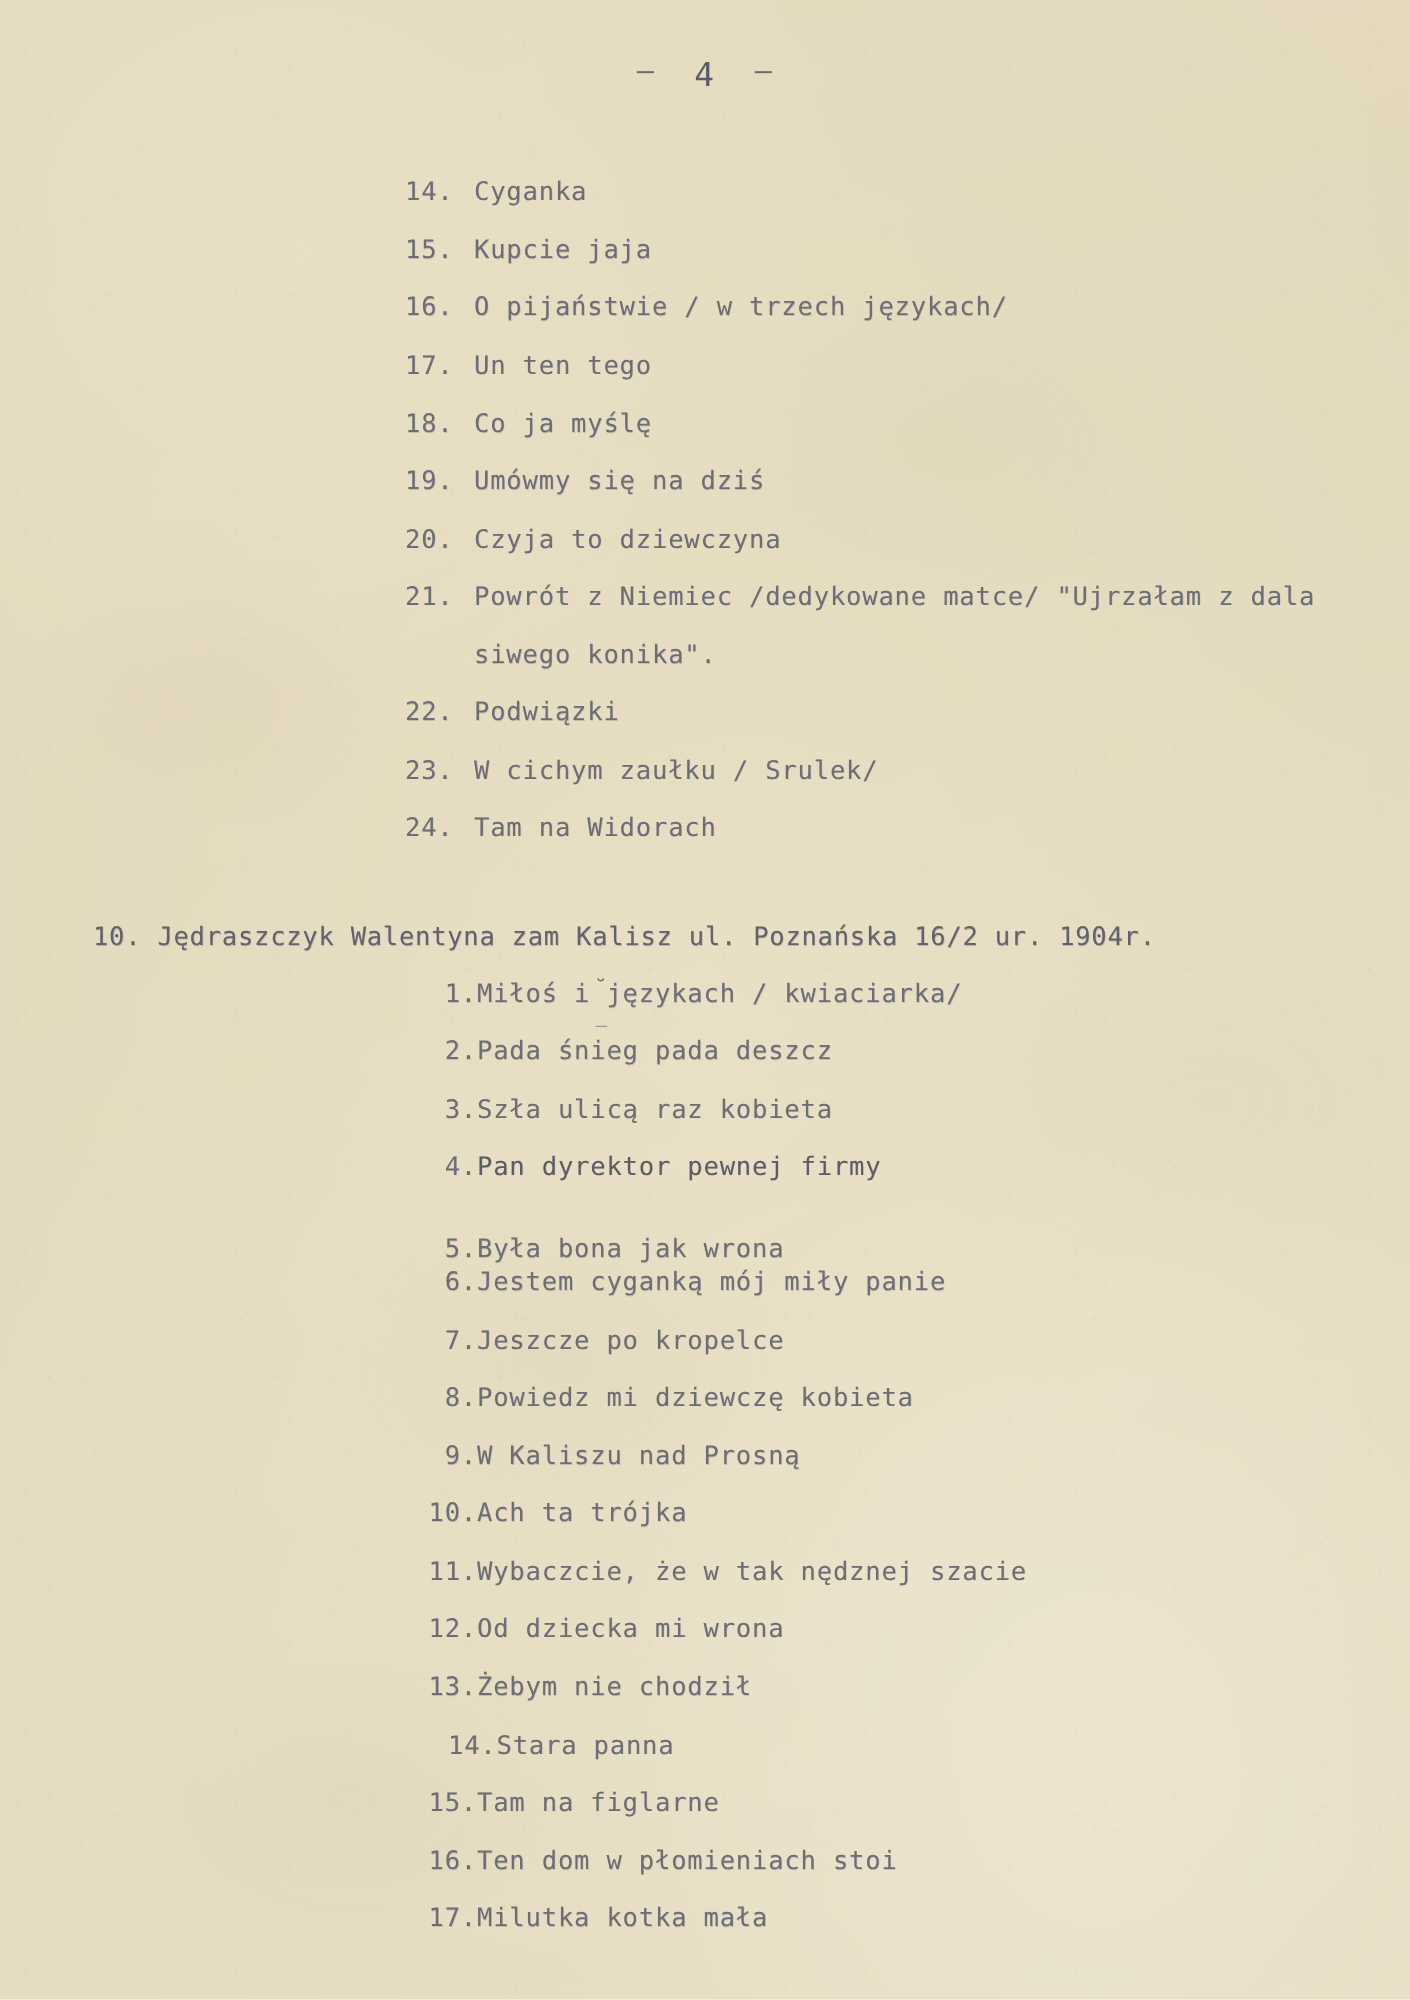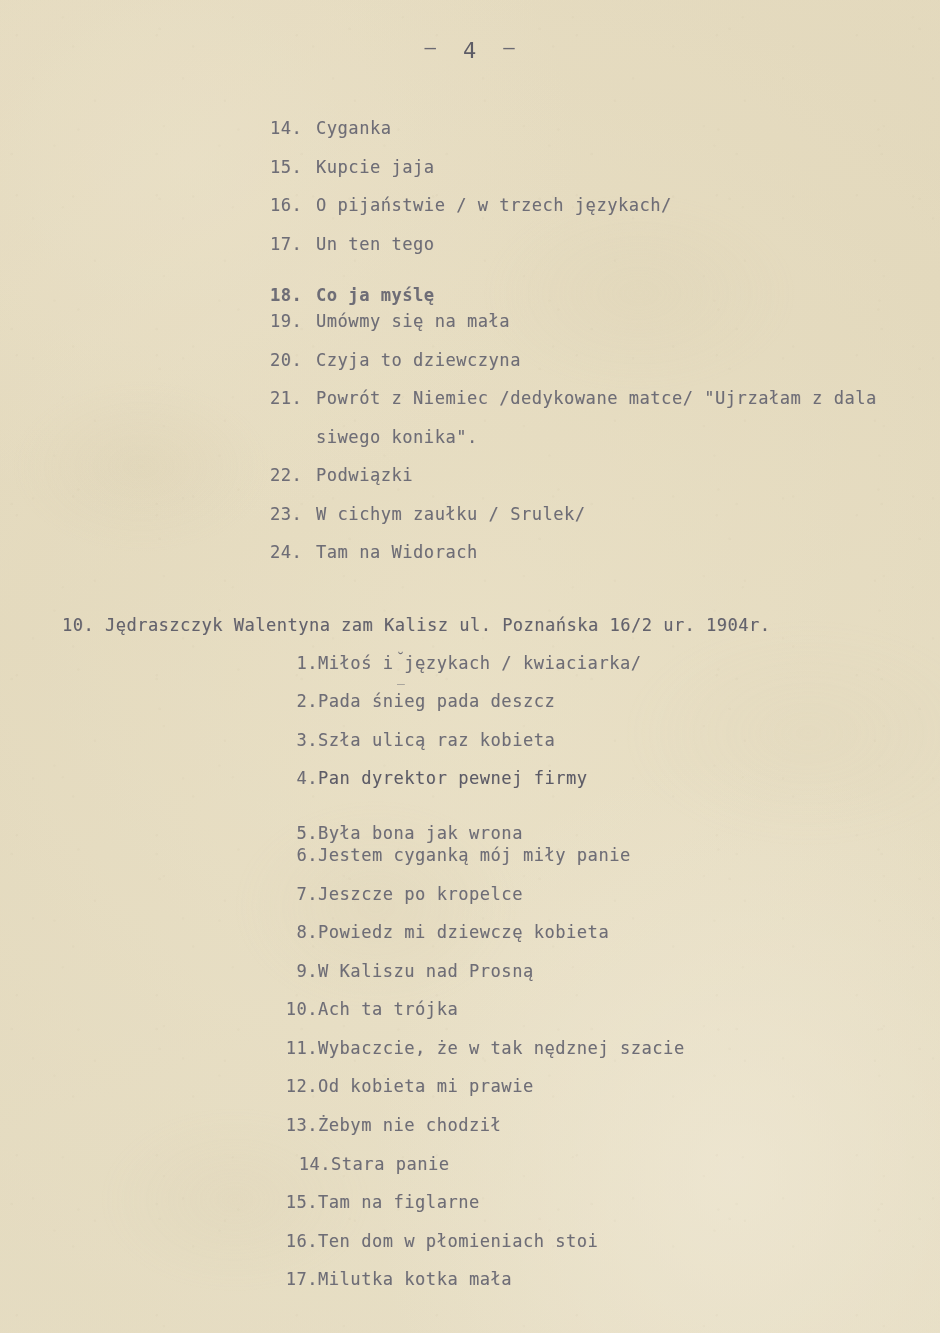--- a/index.html
+++ b/index.html
@@ -144,23 +144,23 @@
     </div>
 
     <div class="line" style="left:270px; top:120px;"><span class="num-cell">14.</span><span>Cyganka</span></div>
 
     <div class="line" style="left:270px; top:159px;"><span class="num-cell">15.</span><span>Kupcie jaja</span></div>
 
     <div class="line" style="left:270px; top:197px;"><span class="num-cell">16.</span><span>O pijaństwie / w trzech językach/</span></div>
 
     <div class="line" style="left:270px; top:236px;"><span class="num-cell">17.</span><span>Un ten tego</span></div>
 
-    <div class="line" style="left:270px; top:287px;font-weight:bold;"><span class="num-cell">18.</span><span>Co ja myślę</span></div>
-
-    <div class="line" style="left:270px; top:313px;"><span class="num-cell">19.</span><span>Umówmy się na mała</span></div>
+    <div class="line" style="left:270px; top:275px;"><span class="num-cell">18.</span><span>Co ja myślę</span></div>
+
+    <div class="line" style="left:270px; top:313px;"><span class="num-cell">19.</span><span>Umówmy się na dziś</span></div>
 
     <div class="line" style="left:270px; top:352px;"><span class="num-cell">20.</span><span>Czyja to dziewczyna</span></div>
 
     <div class="line" style="left:270px; top:390px;"><span class="num-cell">21.</span><span>Powrót z Niemiec /dedykowane matce/ "Ujrzałam z dala</span></div>
 
     <div class="line" style="left:270px; top:429px;"><span class="num-cell"></span><span>siwego konika".</span></div>
 
     <div class="line" style="left:270px; top:467px;"><span class="num-cell">22.</span><span>Podwiązki</span></div>
 
     <div class="line" style="left:270px; top:506px;"><span class="num-cell">23.</span><span>W cichym zaułku / Srulek/</span></div>
@@ -186,25 +186,25 @@
     <div class="line" style="left:272px; top:886px;"><span class="num-cell right">7.</span><span>Jeszcze po kropelce</span></div>
 
     <div class="line" style="left:272px; top:924px;"><span class="num-cell right">8.</span><span>Powiedz mi dziewczę kobieta</span></div>
 
     <div class="line" style="left:272px; top:963px;"><span class="num-cell right">9.</span><span>W Kaliszu nad Prosną</span></div>
 
     <div class="line" style="left:272px; top:1001px;"><span class="num-cell right">10.</span><span>Ach ta trójka</span></div>
 
     <div class="line" style="left:272px; top:1040px;"><span class="num-cell right">11.</span><span>Wybaczcie, że w tak nędznej szacie</span></div>
 
-    <div class="line" style="left:272px; top:1078px;"><span class="num-cell right">12.</span><span>Od kobieta mi prawie</span></div>
+    <div class="line" style="left:272px; top:1078px;"><span class="num-cell right">12.</span><span>Od dziecka mi wrona</span></div>
 
     <div class="line" style="left:272px; top:1117px;"><span class="num-cell right">13.</span><span>Żebym nie chodził</span></div>
 
-    <div class="line" style="left:285px; top:1156px;"><span class="num-cell right">14.</span><span>Stara panie</span></div>
+    <div class="line" style="left:285px; top:1156px;"><span class="num-cell right">14.</span><span>Stara panna</span></div>
 
     <div class="line" style="left:272px; top:1194px;"><span class="num-cell right">15.</span><span>Tam na figlarne</span></div>
 
     <div class="line" style="left:272px; top:1233px;"><span class="num-cell right">16.</span><span>Ten dom w płomieniach stoi</span></div>
 
     <div class="line" style="left:272px; top:1271px;"><span class="num-cell right">17.</span><span>Milutka kotka mała</span></div>
 
   </div>
 </div>
 

